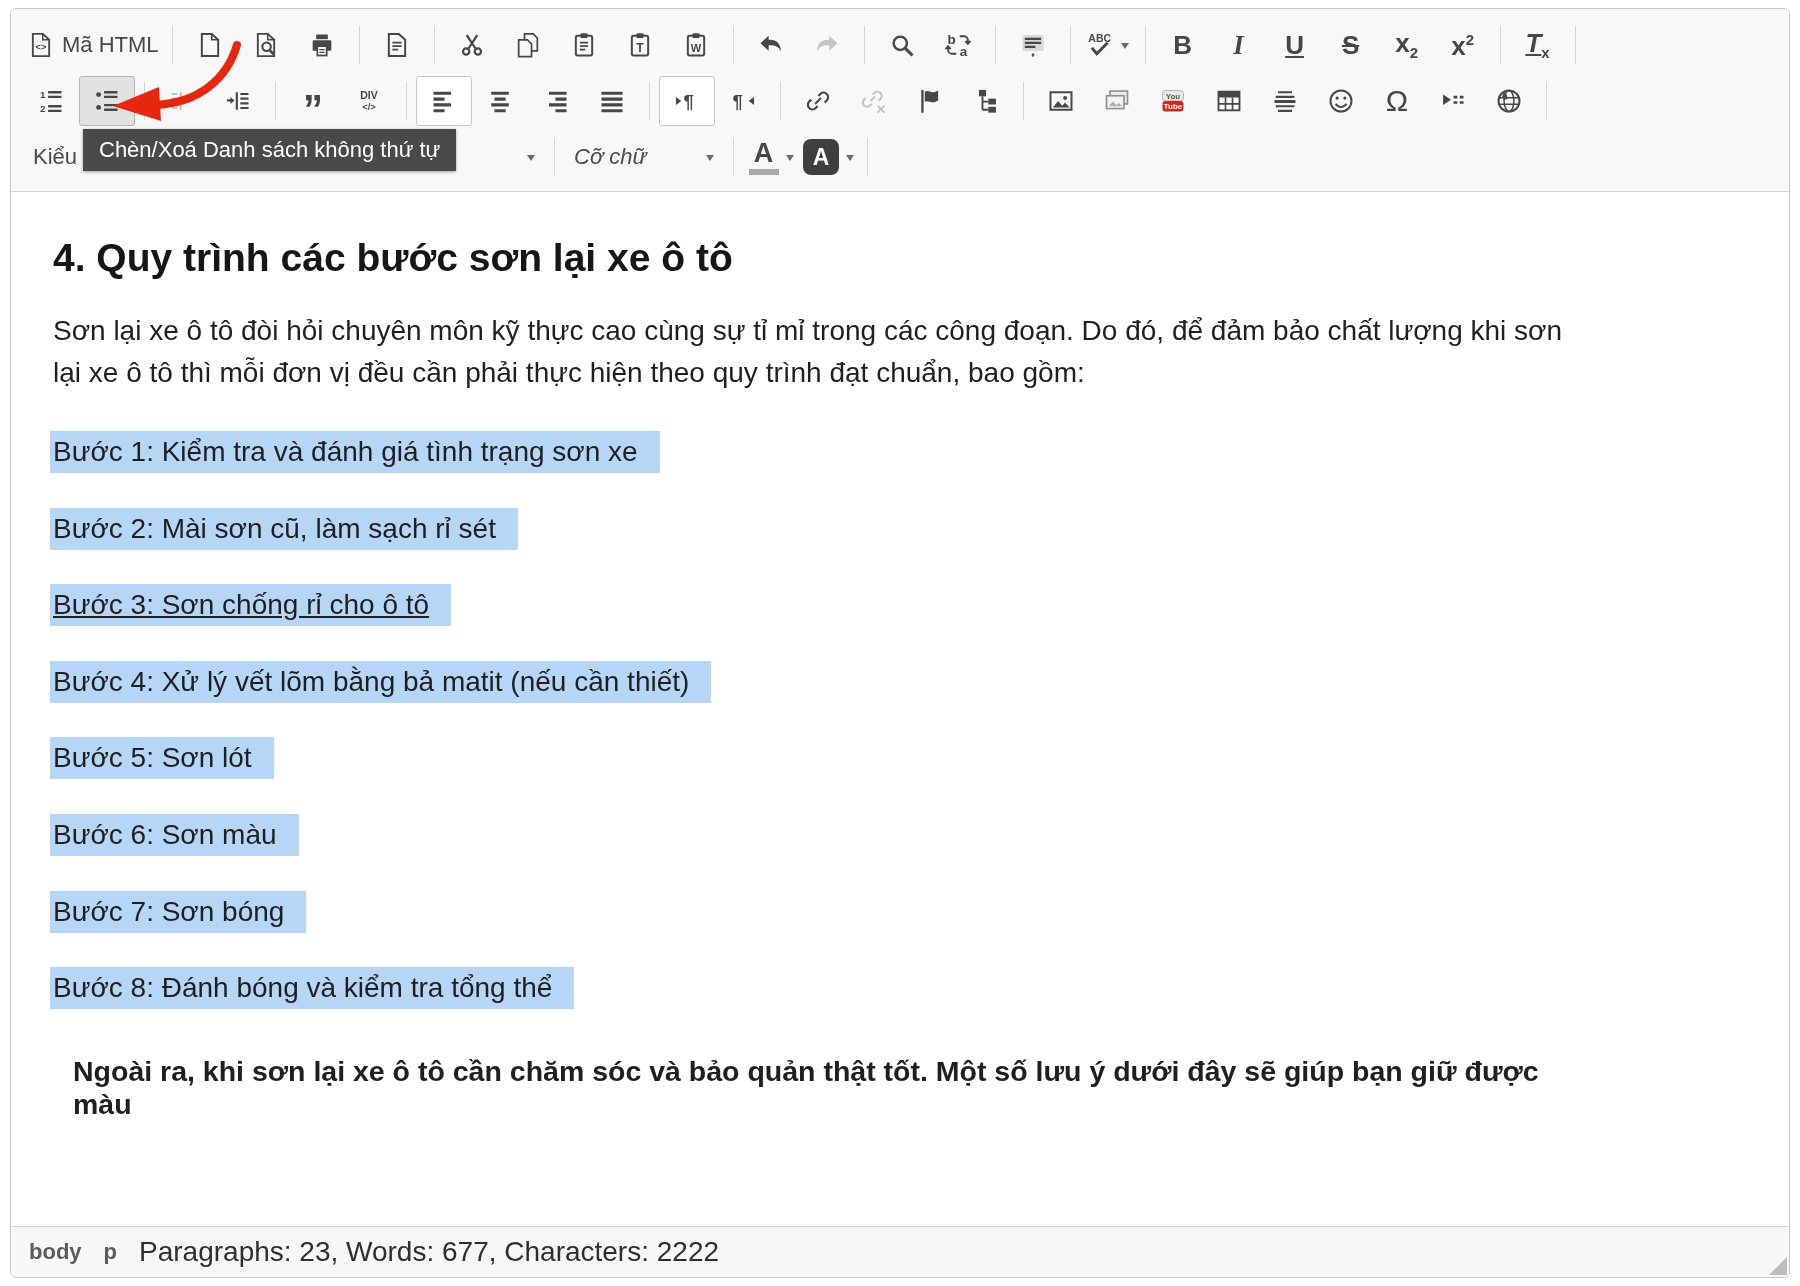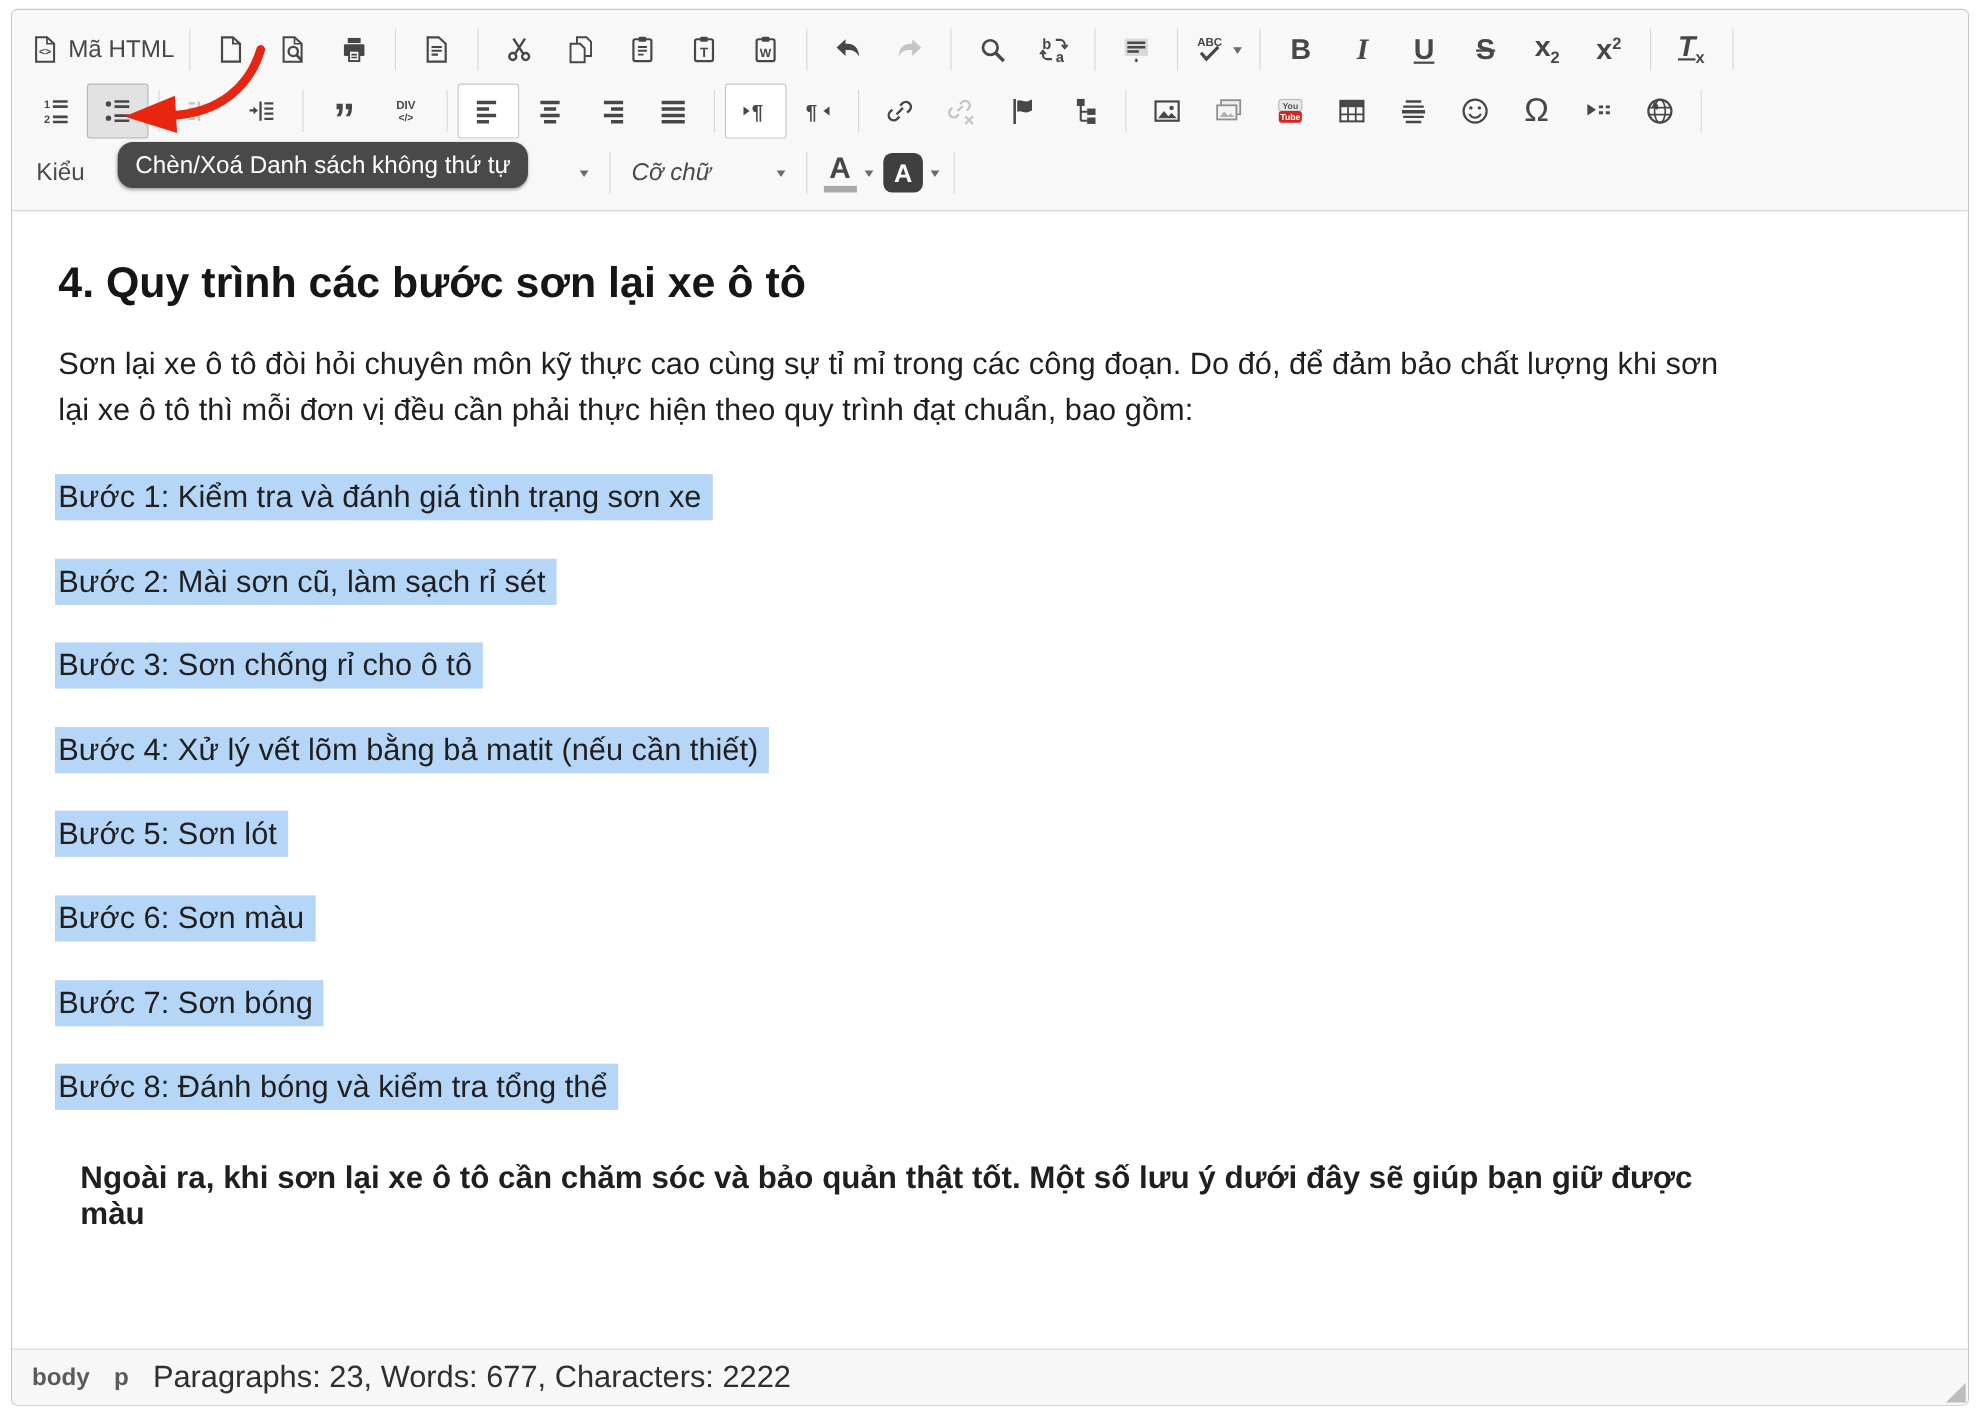--- a/index.html
+++ b/index.html
@@ -26,29 +26,29 @@
   .tg{font-size:26px;font-weight:bold;line-height:1;font-family:"Liberation Sans",sans-serif;}
   .tg.i{font-family:"Liberation Serif",serif;font-style:italic;font-size:27px;}
   .tg.u{text-decoration:underline;}
   .tg.s{text-decoration:line-through;}
   .tg sub,.tg sup{font-size:15px;}
   .color-btn{display:flex;flex-direction:column;align-items:center;}
   .color-bar{width:30px;height:6px;background:#a9a9a9;margin-top:2px;}
   .bg-swatch{width:36px;height:36px;background:#3f3f3f;color:#fff;border-radius:8px;
     display:flex;align-items:center;justify-content:center;font-size:23px;font-weight:bold;}
   
-  .tooltip{position:absolute;left:96px;top:120px;background:#494949;color:#fff;font-size:22px;
-    padding:8px 16px;border-radius:14px;white-space:nowrap;z-index:10;box-shadow:0 1px 3px rgba(0,0,0,.35);}
+  .tooltip{position:absolute;left:72px;top:120px;background:#494949;color:#fff;font-size:22px;
+    padding:8px 16px;border-radius:0;white-space:nowrap;z-index:10;box-shadow:0 1px 3px rgba(0,0,0,.35);}
   .arrow-annot{position:absolute;left:88px;top:30px;z-index:11;pointer-events:none;}
   
   .content{flex:1;padding:20px 42px 0;overflow:hidden;color:#1f1f1f;cursor:text;}
   .content h2{font-size:39px;margin:24px 0 30px;color:#161616;}
   .para{font-size:28px;line-height:1.5;margin:0 0 38px;max-width:1530px;}
   .step{font-size:28px;margin:36px 0;line-height:1.45;}
-  .step .hl{padding:5px 10px 6px 3px;margin-left:-3px;}
+  .step .hl{padding:5px 22px 6px 3px;margin-left:-3px;}
   .outro{font-size:28.5px;font-weight:bold;margin-top:46px;max-width:1530px;margin-left:20px;}
   
   .statusbar{height:50px;background:#f7f7f7;border-top:1px solid #d8d8d8;display:flex;
     align-items:center;padding:0 18px;position:relative;}
   .elements-path{display:flex;align-items:center;}
   .elements-path span{font-size:22px;font-weight:bold;color:#5b5b5b;margin-right:22px;cursor:pointer;}
   .counts{font-size:28px;color:#2f2f2f;margin-right:28px;}
   .grip{position:absolute;right:2px;bottom:2px;width:0;height:0;
     border-left:18px solid transparent;border-bottom:18px solid #bdbdbd;cursor:nwse-resize;}
 </style>
@@ -511,21 +511,21 @@
       <polygon points="60,48 14,67 62,82" fill="#e8250f"></polygon>
     </svg>
   </div>
 
   <div class="content">
     <h2>4. Quy trình các bước sơn lại xe ô tô</h2>
     <p class="para">Sơn lại xe ô tô đòi hỏi chuyên môn kỹ thực cao cùng sự tỉ mỉ trong các công đoạn. Do đó, để đảm bảo chất lượng khi sơn lại xe ô tô thì mỗi đơn vị đều cần phải thực hiện theo quy trình đạt chuẩn, bao gồm:</p>
     <div id="steps">
         <p class="step"><span class="hl" style="background: rgb(182, 214, 248);">Bước 1: Kiểm tra và đánh giá tình trạng sơn xe</span></p>
         <p class="step"><span class="hl" style="background: rgb(182, 214, 248);">Bước 2: Mài sơn cũ, làm sạch rỉ sét</span></p>
-        <p class="step"><span class="hl" style="background: rgb(182, 214, 248);">Bước 3: Sơn chống rỉ cho ô tô</span></p>
+        <p class="step"><span class="hl" style="background: rgb(182, 214, 248); text-decoration: underline;">Bước 3: Sơn chống rỉ cho ô tô</span></p>
         <p class="step"><span class="hl" style="background: rgb(182, 214, 248);">Bước 4: Xử lý vết lõm bằng bả matit (nếu cần thiết)</span></p>
         <p class="step"><span class="hl" style="background: rgb(182, 214, 248);">Bước 5: Sơn lót</span></p>
         <p class="step"><span class="hl" style="background: rgb(182, 214, 248);">Bước 6: Sơn màu</span></p>
         <p class="step"><span class="hl" style="background: rgb(182, 214, 248);">Bước 7: Sơn bóng</span></p>
         <p class="step"><span class="hl" style="background: rgb(182, 214, 248);">Bước 8: Đánh bóng và kiểm tra tổng thể</span></p>
       </div>
     <p class="outro">Ngoài ra, khi sơn lại xe ô tô cần chăm sóc và bảo quản thật tốt. Một số lưu ý dưới đây sẽ giúp bạn giữ được màu</p>
   </div>
 
   <div class="statusbar">

